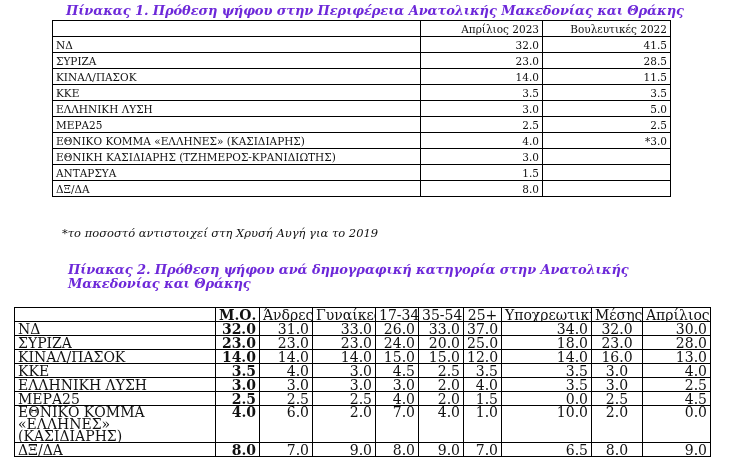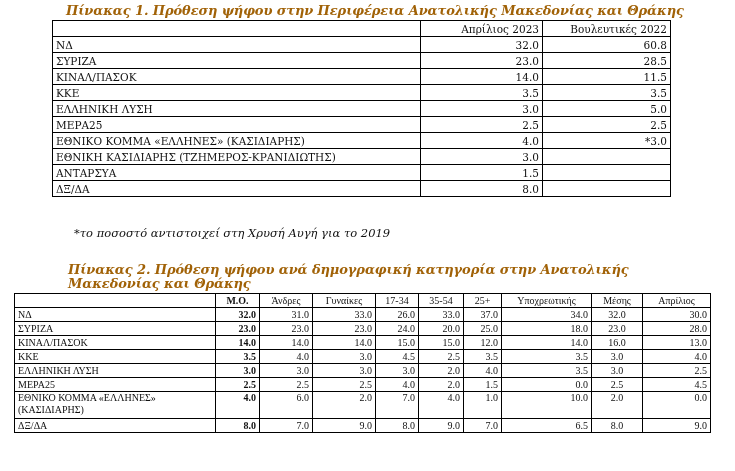--- a/index.html
+++ b/index.html
@@ -6,44 +6,44 @@
   body {
     width: 735px; height: 471px; position: relative; overflow: hidden;
     font-family: "DejaVu Serif", "Liberation Serif", serif;
     color: #111111;
   }
   .title {
     position: absolute;
     font-family: "DejaVu Serif", serif;
     font-weight: bold; font-style: italic;
     font-size: 13px; line-height: 14px;
-    color: #a16207;
+    color: #6d28d9;
     letter-spacing: -0.1px;
   }
   .title1 { left: 66px; top: 4px; }
   .title2 { left: 68px; top: 263px; width: 640px; }
   .note {
     position: absolute; left: 62px; top: 226px;
     font-family: "DejaVu Serif", serif; font-style: italic;
-    font-size: 11.5px; color: #111; margin-left: 12px;
+    font-size: 11.5px; color: #111;
   }
   table {
     position: absolute; border-collapse: collapse;
     font-family: "DejaVu Serif", serif; font-size: 10.5px;
     table-layout: fixed;
   }
   td, th {
     border: 1px solid #000; padding: 0 3px; height: 15px; line-height: 14px;
     white-space: nowrap; overflow: hidden; font-weight: normal;
   }
   .t1 { left: 52px; top: 20px; width: 618px; }
   .t1 td { text-align: right; }
   .t1 td.lbl { text-align: left; }
   .t1 tr.hdr td { height: 15px; }
-  .t2 { left: 14px; top: 293px; width: 696px; font-size: 10px; font-family: Liberation Serif, serif; }
+  .t2 { left: 14px; top: 307px; width: 696px; font-size: 14px; }
   .t2 td { text-align: right; height: 13px; line-height: 12px; padding: 0 3px; }
   .t2 td.lbl { text-align: left; white-space: normal; }
   .t2 td.mo { font-weight: bold; text-align: right; }
   .t2 tr.hdr td { text-align: center; }
   .t2 tr.hdr td.mo { font-weight: bold; }
   .t2 tr.tall td { vertical-align: top; height: 26px; }
   .t2 td.c-mes { text-align: center; }
 </style>
 </head>
 <body>
@@ -58,21 +58,21 @@
   </colgroup>
   <tbody>
     <tr class="hdr">
       <td class="lbl"></td>
       <td>Απρίλιος 2023</td>
       <td>Βουλευτικές 2022</td>
     </tr>
     <tr>
         <td class="lbl">ΝΔ</td>
         <td>32.0</td>
-        <td>60.8</td>
+        <td>41.5</td>
       </tr>
     <tr>
         <td class="lbl">ΣΥΡΙΖΑ</td>
         <td>23.0</td>
         <td>28.5</td>
       </tr>
     <tr>
         <td class="lbl">ΚΙΝΑΛ/ΠΑΣΟΚ</td>
         <td>14.0</td>
         <td>11.5</td>

